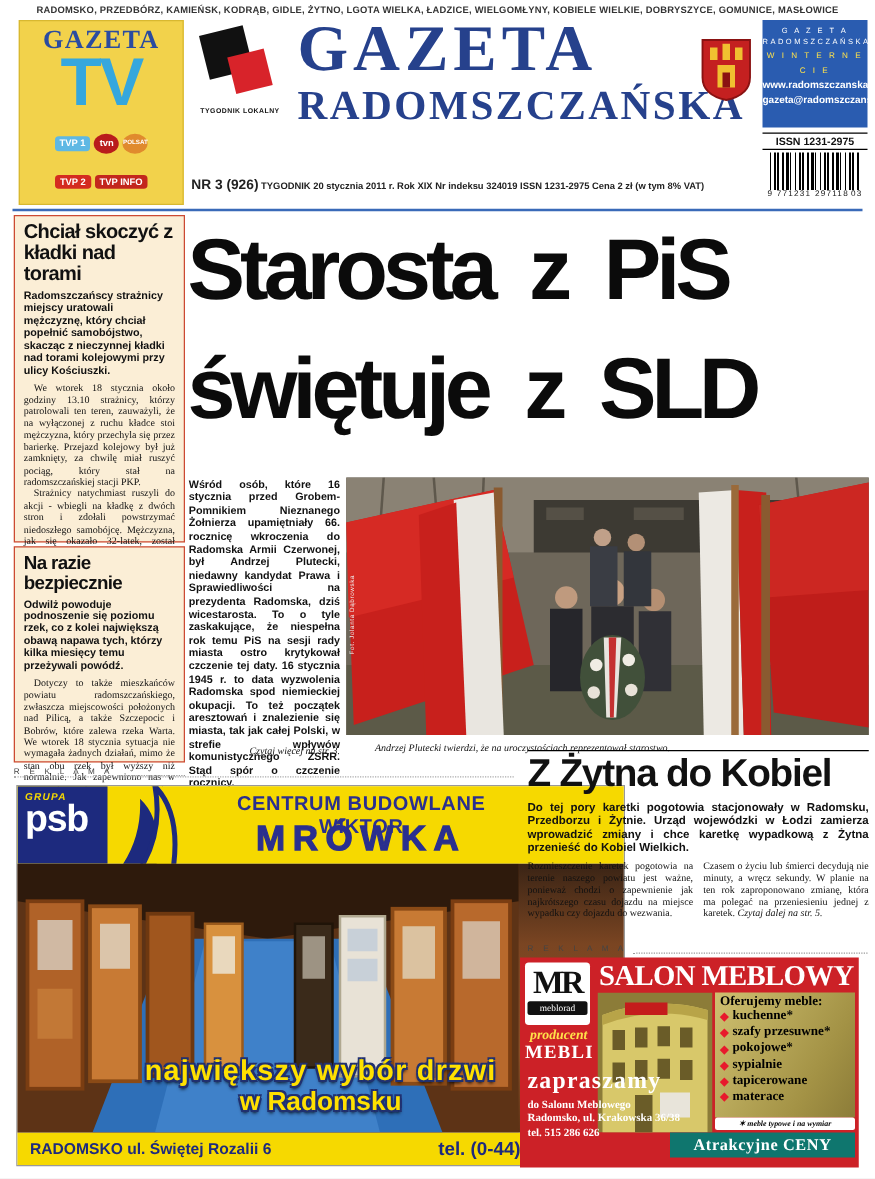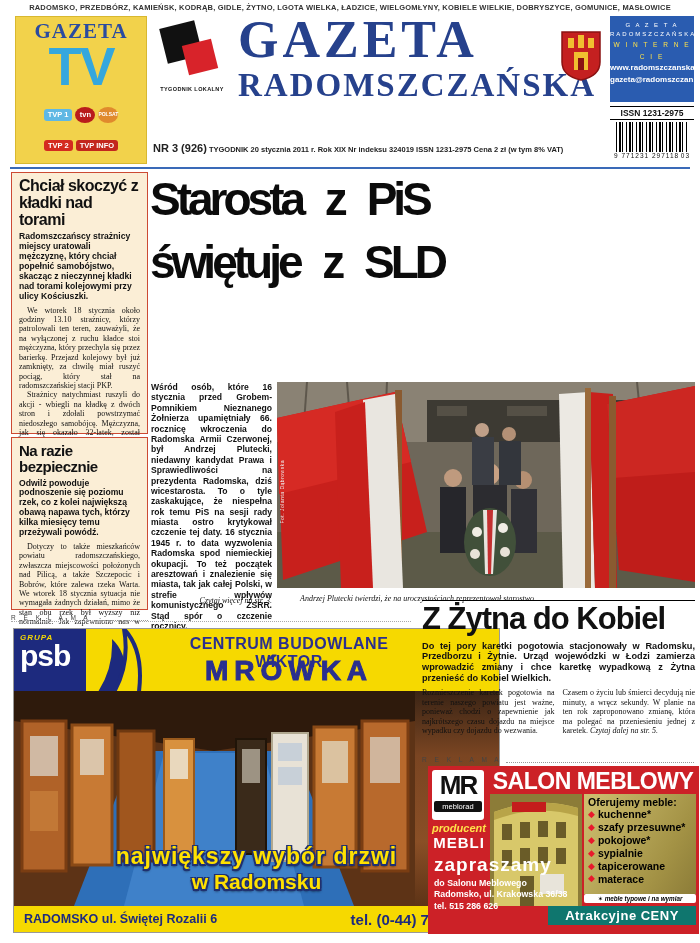--- a/index.html
+++ b/index.html
@@ -54,21 +54,21 @@
   .body{font-size:8px;line-height:1.18;margin:0;text-align:justify;font-family:"Liberation Serif","DejaVu Serif",serif;}
   .body .ind{display:inline-block;width:8px;}
   .byline{font-weight:bold;font-family:"Liberation Sans",sans-serif;}
   .reklama{position:absolute;font-size:6.5px;letter-spacing:3px;color:#444;display:flex;align-items:flex-end;}
   .reklama .dots{flex:1;border-bottom:1px dotted #999;margin-left:4px;height:5px;}
   .rk1{left:11px;top:614px;width:137px;}
   .rk2{left:422px;top:756px;width:272px;}
   .dotline{position:absolute;left:11px;top:621px;width:400px;border-bottom:1px dotted #aaa;}
   
   .headline{position:absolute;left:150px;top:168px;width:548px;font-weight:bold;color:#0b0b0b;
-            font-size:46px;line-height:1.38;letter-spacing:-4px;word-spacing:14px;white-space:nowrap;}
+            font-size:69px;line-height:1.38;letter-spacing:-4px;word-spacing:14px;white-space:nowrap;}
   .main-art{position:absolute;left:151px;top:382px;width:121px;font-size:8.6px;font-weight:bold;
             line-height:1.21;text-align:justify;}
   .more{position:absolute;left:151px;top:596px;width:121px;text-align:right;
         font-family:"Liberation Serif","DejaVu Serif",serif;font-style:italic;font-size:8px;}
   .photo{position:absolute;left:277px;top:382px;width:418px;height:206px;background:#6d675c;}
   .photo svg{display:block;}
   .credit{position:absolute;left:279px;top:460px;width:10px;font-size:5px;color:#eee;
           writing-mode:vertical-rl;transform:rotate(180deg);letter-spacing:.5px;}
   .caption{position:absolute;left:300px;top:594px;width:398px;
            font-family:"Liberation Serif","DejaVu Serif",serif;font-style:italic;font-size:8px;}
@@ -94,21 +94,21 @@
   .mr-bar .ph{font-size:15px;}
   
   .zytno{position:absolute;left:422px;top:600px;width:273px;}
   .zytno .rule{border-top:1.5px solid #000;margin-bottom:2px;}
   .zytno h1{margin:0;font-size:31px;letter-spacing:-1px;line-height:1.05;font-weight:bold;}
   .zytno .zlead{font-size:9.2px;font-weight:bold;line-height:1.18;text-align:justify;margin:5px 0 4px 0;}
   .zcols{display:flex;gap:8px;}
   .zcol{flex:1;font-size:8px;line-height:1.2;text-align:justify;font-family:"Liberation Serif","DejaVu Serif",serif;}
   .zmore{font-style:italic;}
   
-  .salon{position:absolute;left:428px;top:766px;width:271px;height:168px;background:#cc2127;overflow:hidden;}
+  .salon{position:absolute;left:416px;top:766px;width:271px;height:168px;background:#cc2127;overflow:hidden;font-family:Liberation Serif, serif;}
   .sm-logo{position:absolute;left:4px;top:4px;width:52px;height:50px;background:#fff;border-radius:3px;text-align:center;}
   .sm-logo .mr{font-size:26px;font-weight:bold;line-height:1.2;color:#111;letter-spacing:-2px;}
   .sm-logo .mrsub{background:#111;color:#fff;font-size:7.5px;border-radius:2px;margin:0 2px;padding:1px 0;}
   .sm-title{position:absolute;left:62px;top:2px;width:206px;text-align:center;color:#fff;
             font-size:23px;font-weight:bold;letter-spacing:-.5px;white-space:nowrap;}
   .sm-build{position:absolute;left:62px;top:28px;width:92px;height:112px;}
   .sm-offer{position:absolute;left:156px;top:28px;width:112px;height:100px;
             background:linear-gradient(120deg,#cfc070,#a39245 70%,#8c7c38);padding:2px 4px;box-sizing:border-box;}
   .sm-offer .ot{font-size:10.5px;font-weight:bold;color:#000;}
   .sm-item{display:flex;align-items:center;gap:3px;font-size:10.5px;font-weight:bold;color:#000;line-height:1.23;}

